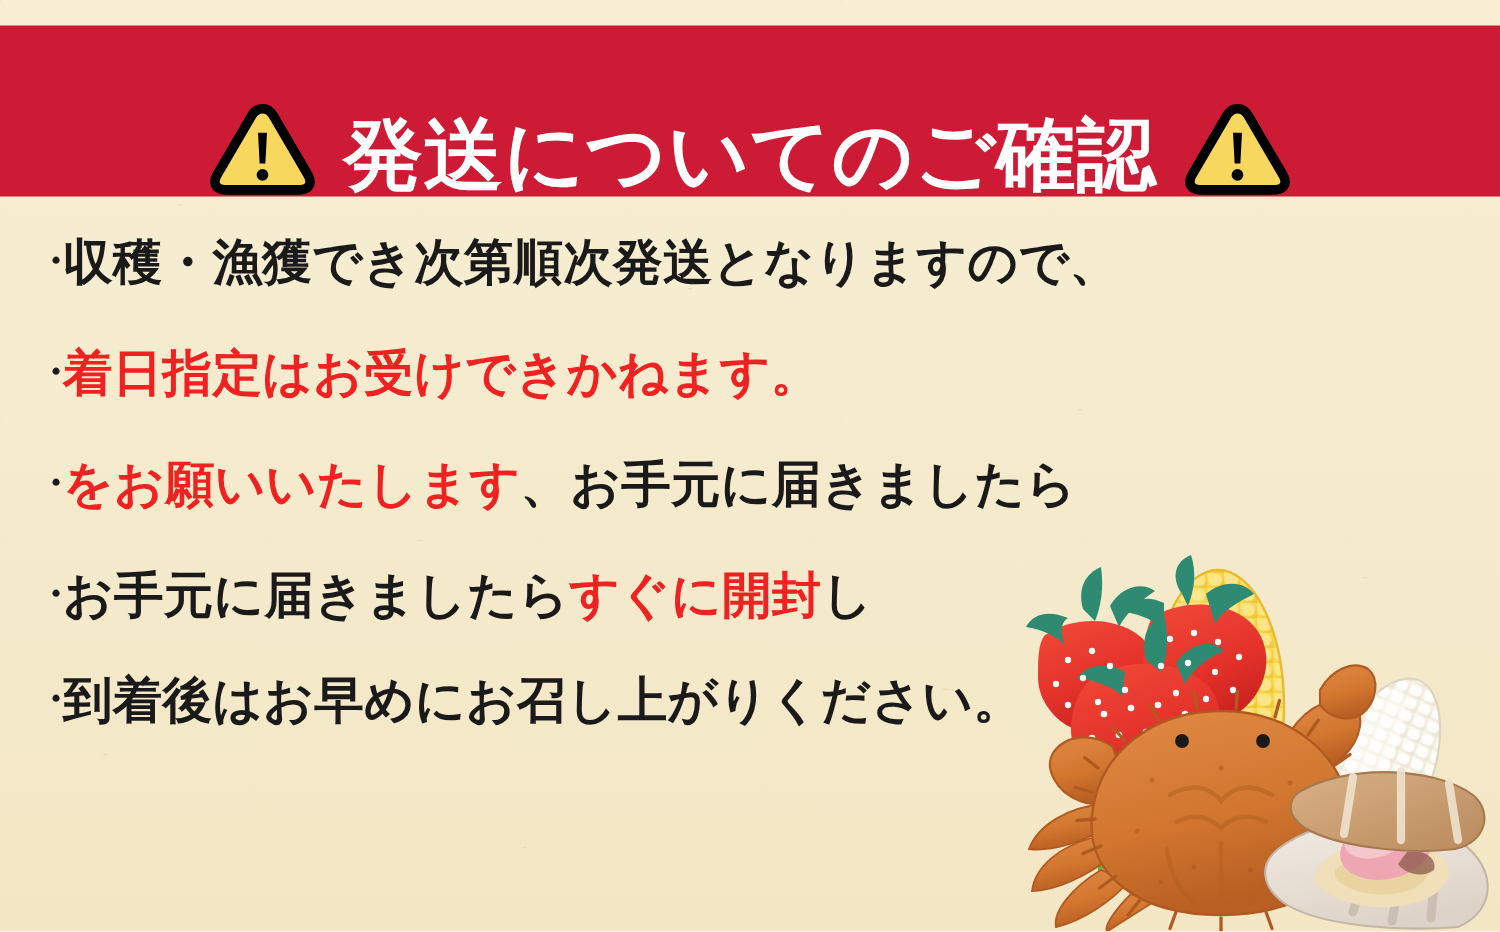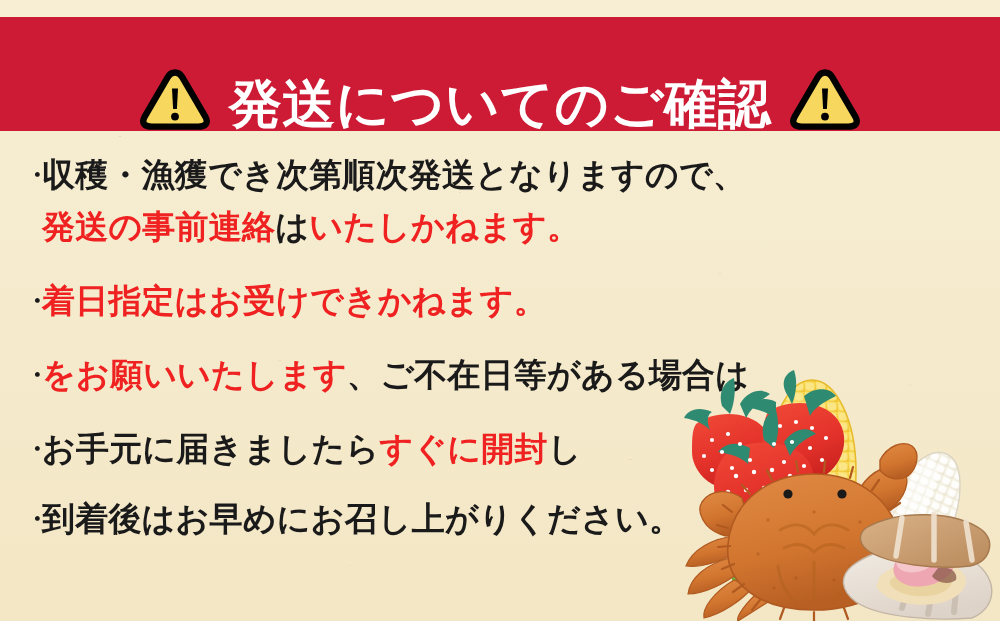--- a/index.html
+++ b/index.html
@@ -150,33 +150,32 @@
       </svg>
     </span>
 
   </div>
 
   <div class="notice-list" id="notice-list">
       <div class="notice-item" id="item-0">
         <span class="bullet">・</span>
         <div class="lines">
           <div class="line"><span class="seg-black">収穫・漁獲でき次第順次発送となりますので、</span></div>
-          <div class="line"><span class="seg-red">発送の事前連絡</span><span class="seg-black">は</span><span class="seg-red">いたしかねます。</span></div>
         </div>
       </div>
       <div class="notice-item" id="item-1">
         <span class="bullet">・</span>
         <div class="lines">
           <div class="line"><span class="seg-red">着日指定はお受けできかねます。</span></div>
         </div>
       </div>
       <div class="notice-item" id="item-2">
         <span class="bullet">・</span>
         <div class="lines">
-          <div class="line"><span class="seg-red">をお願いいたします</span><span class="seg-black">、ご不在日等がある場合は</span></div>
+          <div class="line"><span class="seg-red">をお願いいたします</span><span class="seg-black">、お手元に届きましたら</span></div>
         </div>
       </div>
       <div class="notice-item" id="item-3">
         <span class="bullet">・</span>
         <div class="lines">
           <div class="line"><span class="seg-black">お手元に届きましたら</span><span class="seg-red">すぐに開封</span><span class="seg-black">し</span></div>
         </div>
       </div>
       <div class="notice-item" id="item-4">
         <span class="bullet">・</span>

